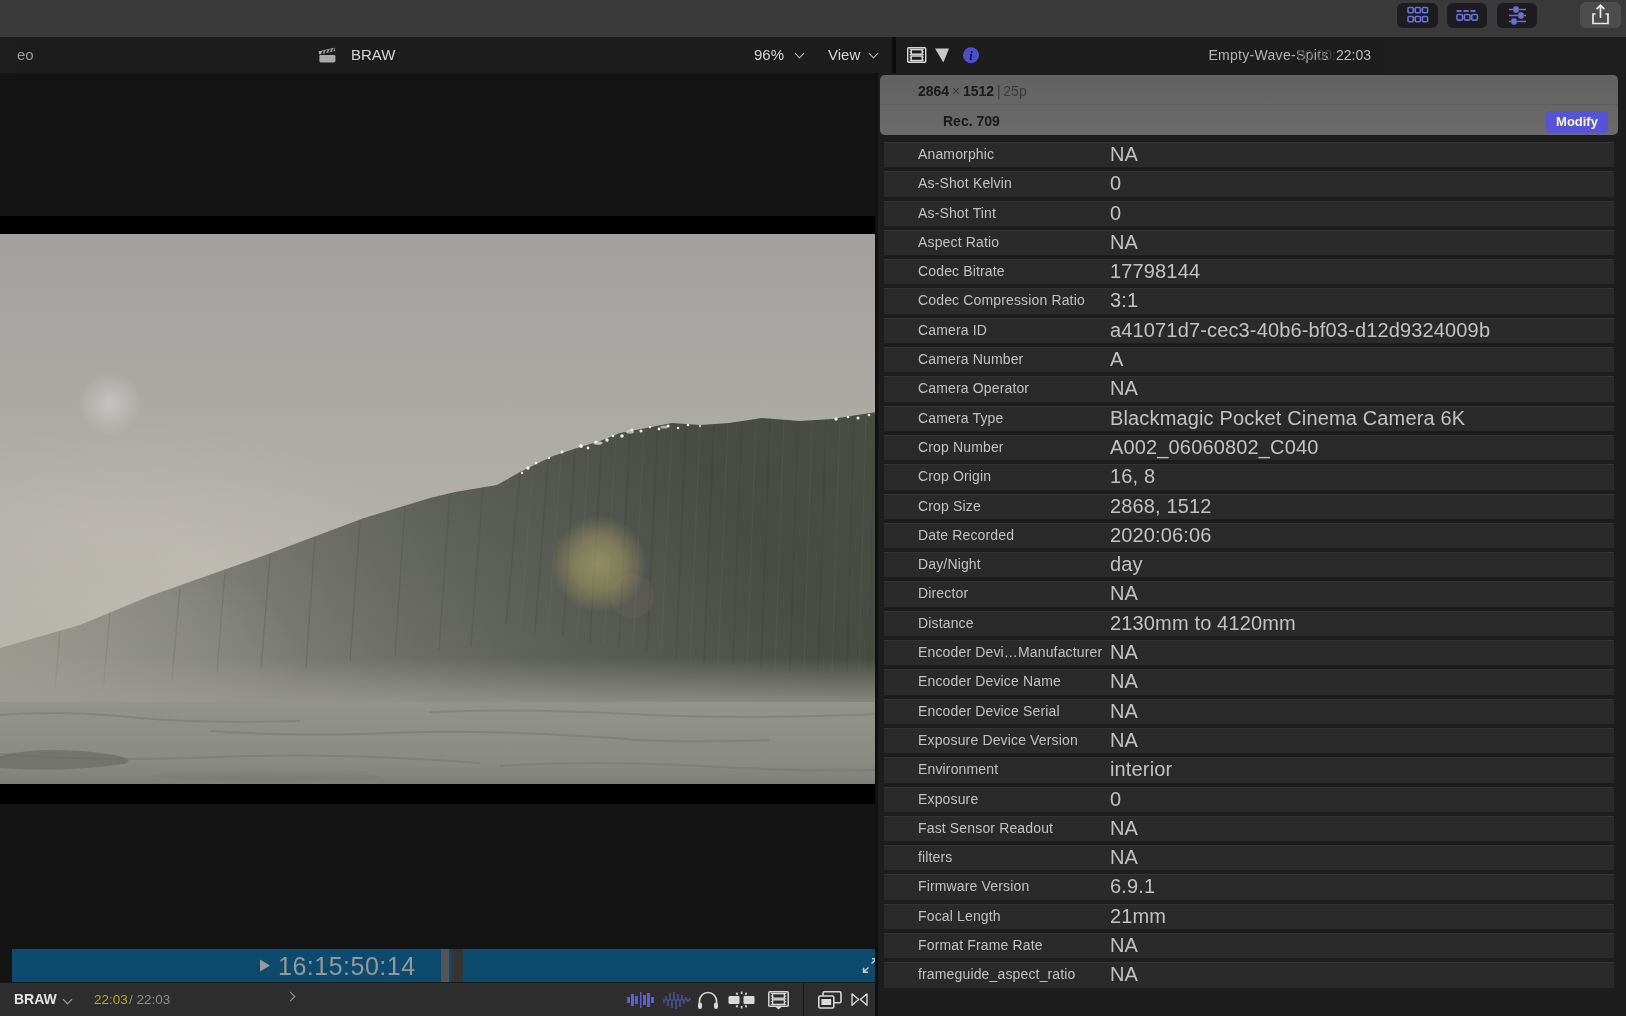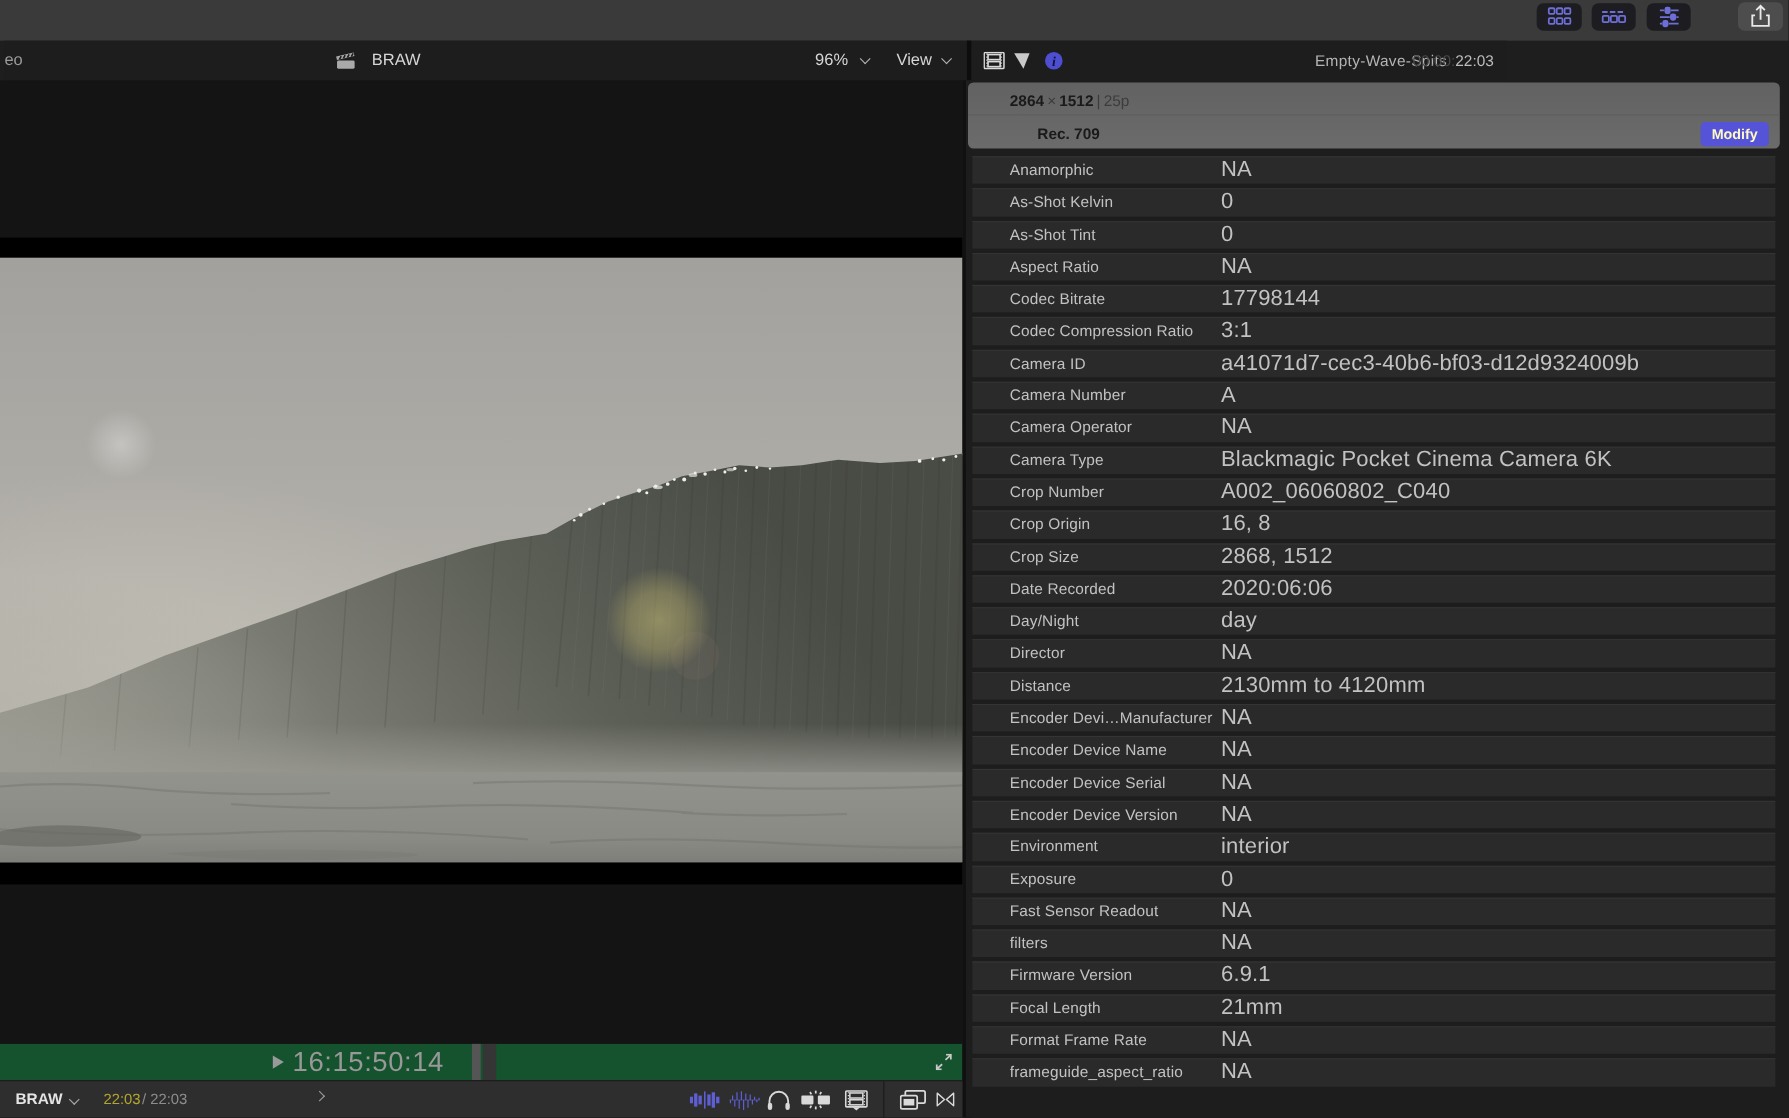--- a/index.html
+++ b/index.html
@@ -7,30 +7,30 @@
     font-family:"Liberation Sans", sans-serif; }
   .abs { position:absolute; }
   #stage { position:relative; width:1626px; height:1016px; }
 
   
   #topbar { left:0; top:0; width:1626px; height:37px; background:#3a3a3a; }
   .tbtn { position:absolute; top:3px; height:25px; border-radius:6px; background:#1d1d21; }
   #share { position:absolute; top:2px; height:26px; width:41px; border-radius:6px; background:#4d4d4d; }
 
   
-  #hdr { left:4px; top:37px; width:1366px; height:36px; background:#1d1d1d; }
+  #hdr { left:17px; top:37px; width:1366px; height:36px; background:#1d1d1d; }
   #hdr .sep { position:absolute; left:875px; top:0; width:4px; height:36px; background:#0d0d0d; }
   .htxt { position:absolute; top:0; height:36px; line-height:36px; color:#d6d6d6; font-size:15px; }
   .cv { position:absolute; width:7px; height:7px; border-right:1.8px solid #b5b5b5; border-bottom:1.8px solid #b5b5b5;
         transform:rotate(45deg); }
 
   
   #viewer { left:0; top:73px; width:875px; height:909px; background:#141414; overflow:hidden; }
   #frame { position:absolute; left:0; top:143px; width:877px; height:588px; background:#000; }
-  #tcbar { position:absolute; left:0; top:876px; width:875px; height:33px; background:#14532d;padding-left:43px; }
+  #tcbar { position:absolute; left:12px; top:876px; width:875px; height:33px; background:#0c4a6e;padding-left:43px; }
   #botbar { left:0; top:982px; width:877px; height:34px; background:#2e2e2e; border-top:1px solid #1b1b1b; }
 
   
   #rpanel { left:878px; top:73px; width:748px; height:943px; background:#1d1d1d; }
   #fmtbox { position:absolute; left:2px; top:2px; width:738px; height:60px; border-radius:5px;
       background:linear-gradient(#626262,#6b6b6b); color:#1a1a1a; }
   #modify { position:absolute; right:10px; top:36px; width:62px; height:22px; border-radius:4px;
       background:#5553d7; color:#fef9c3; font-size:13px; font-weight:bold; text-align:center; line-height:22px; }
   #rows { position:absolute; left:6px; top:68px; width:730px; }
   .row { position:relative; height:29.3px; }
@@ -461,21 +461,21 @@
           <div class="lab">Encoder Device Name</div>
           <div class="val">NA</div>
         </div>
       <div class="row">
           <div class="rbg"></div>
           <div class="lab">Encoder Device Serial</div>
           <div class="val">NA</div>
         </div>
       <div class="row">
           <div class="rbg"></div>
-          <div class="lab">Encoder Device Version</div>
+          <div class="lab">Exposure Device Version</div>
           <div class="val">NA</div>
         </div>
       <div class="row">
           <div class="rbg"></div>
           <div class="lab">Environment</div>
           <div class="val">interior</div>
         </div>
       <div class="row">
           <div class="rbg"></div>
           <div class="lab">Exposure</div>

